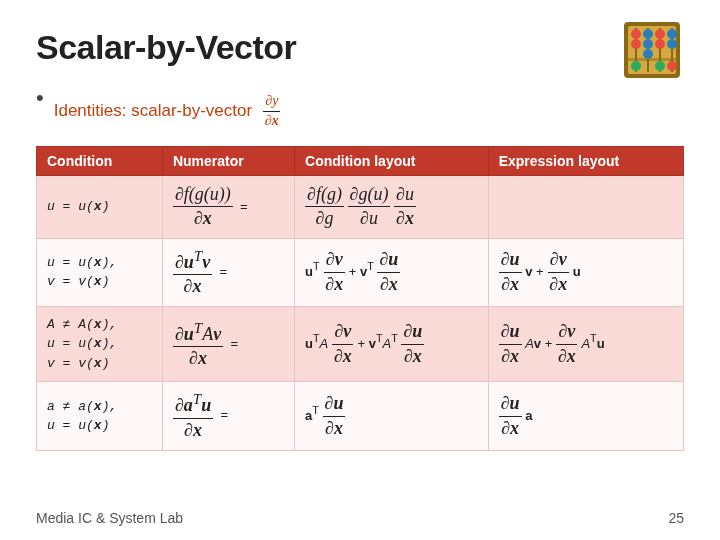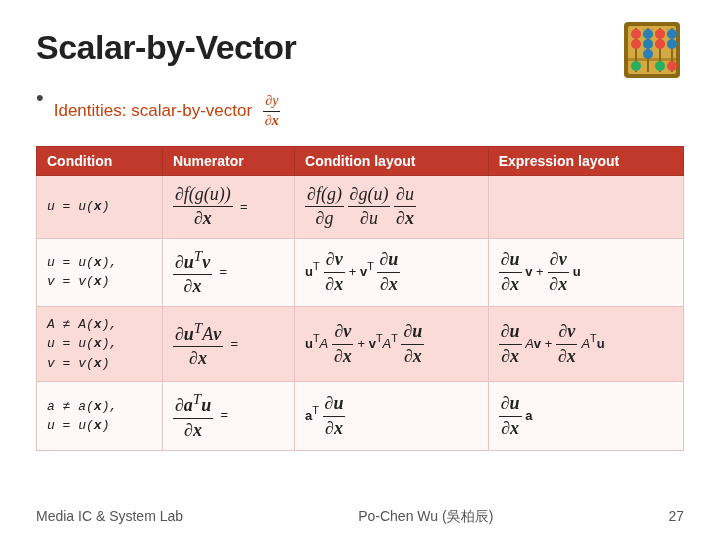--- a/index.html
+++ b/index.html
@@ -324,17 +324,16 @@
               <span class="den">∂<b>x</b></span>
             </span>
           <b>a</b>
         </td>
       </tr>
     </tbody>
   </table>
 
   <div class="footer">
     <span>Media IC &amp; System Lab</span>
-    <span>Po-Chen Wu (吳柏辰)</span>
-    <span>27</span>
+    <span>25</span>
   </div>
 
 </div>
 
 </body></html>

